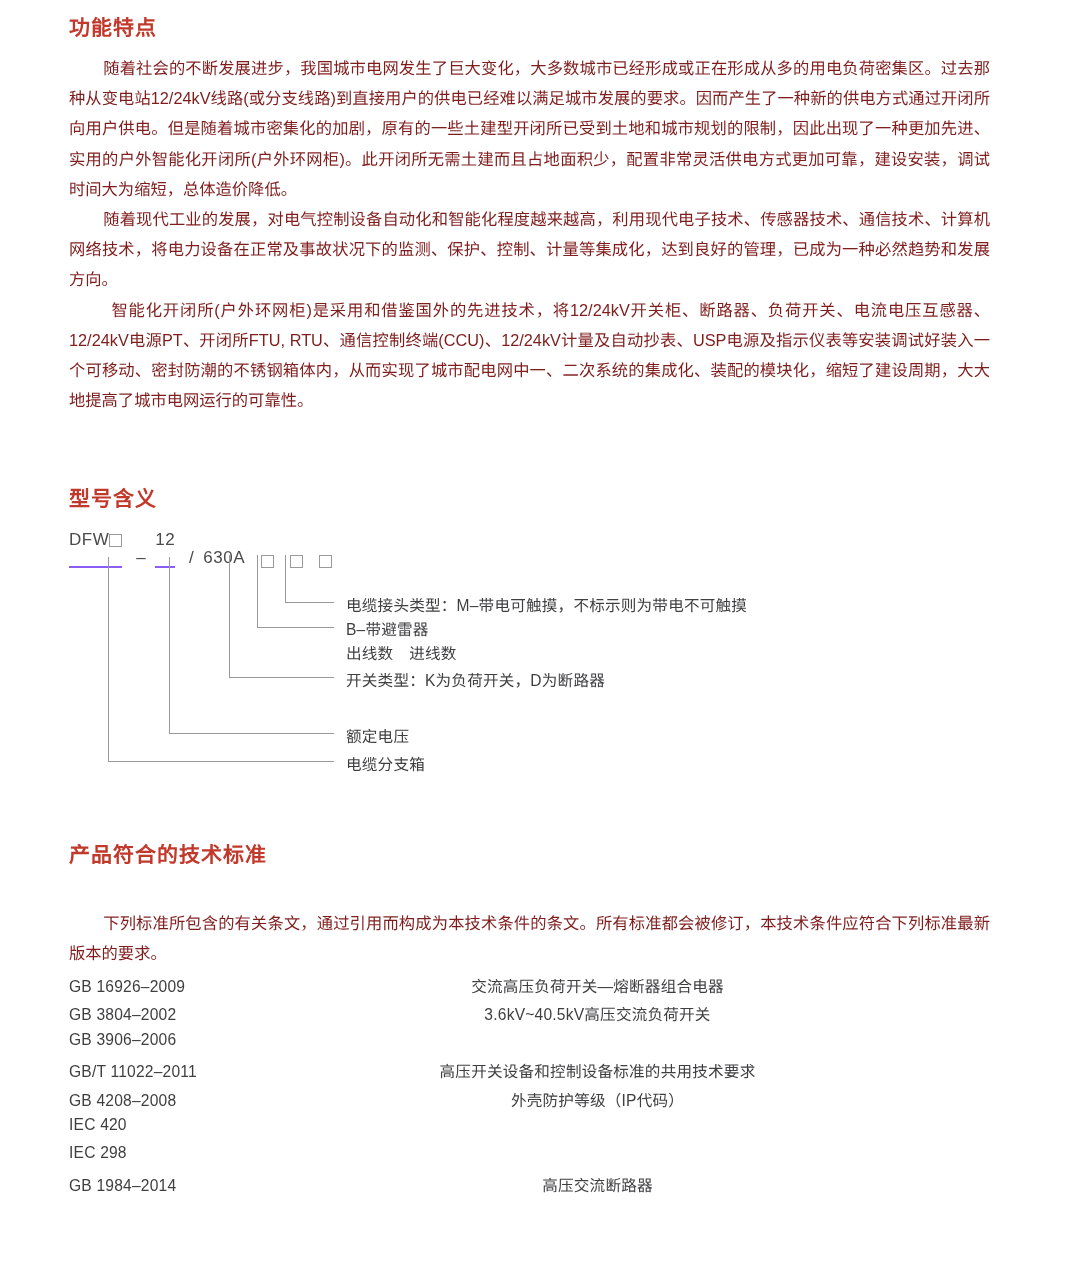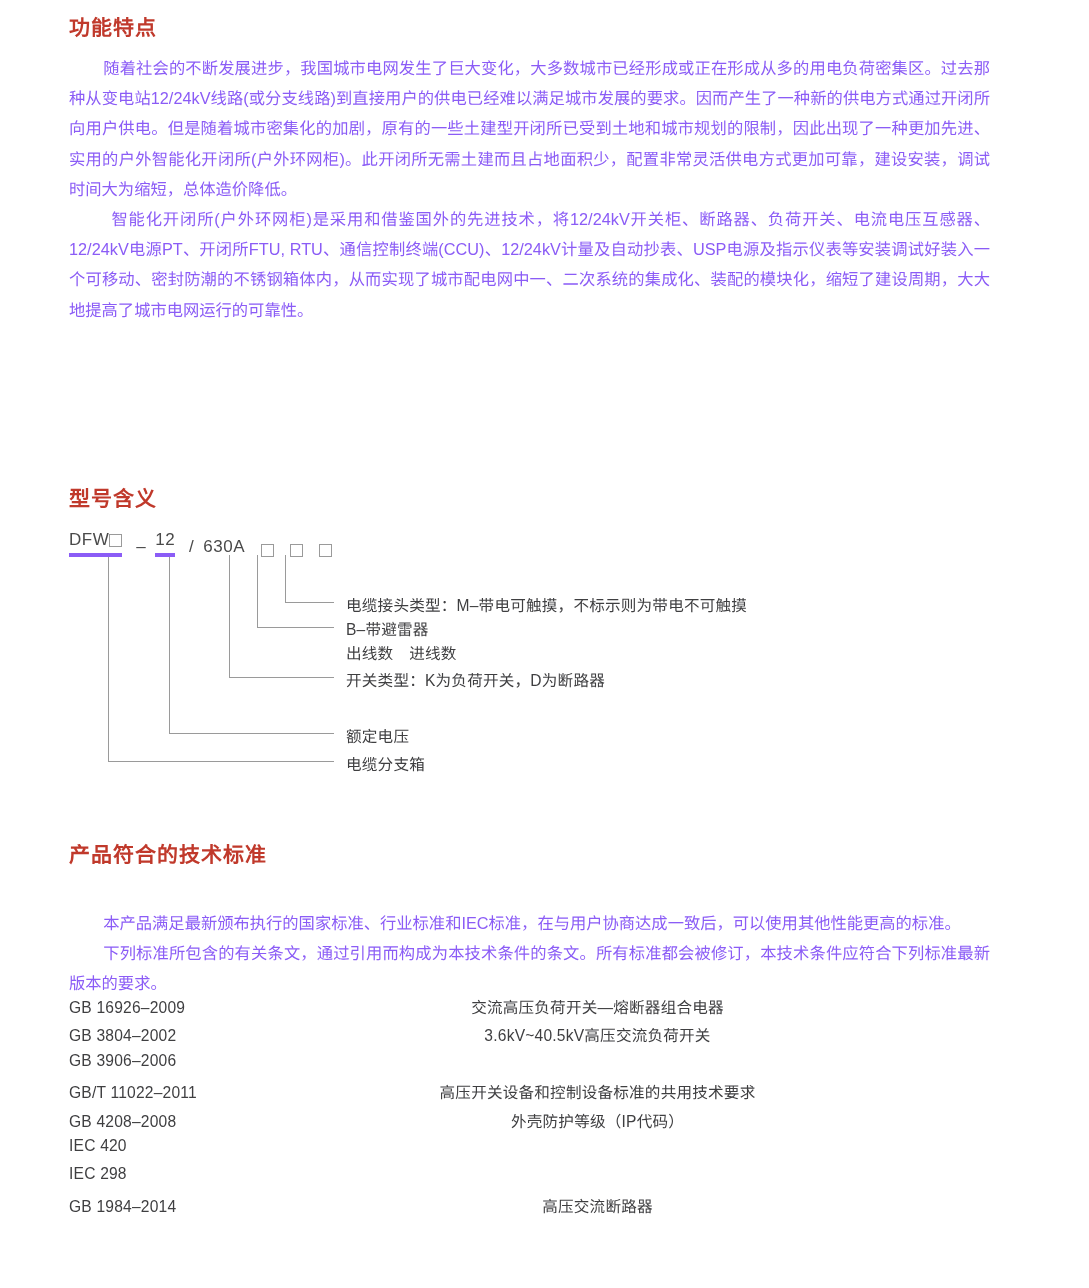--- a/index.html
+++ b/index.html
@@ -39,21 +39,21 @@
   .body-block {
     position: absolute;
     left: 69px;
     width: 921px;
   }
   .para {
     font-size: 16.3px;
     line-height: 30.2px;
     text-align: justify;
     text-justify: inter-ideograph;
-    color: #8b5cf6;
+    color: #7f1d1d;
     margin: 0;
     text-indent: 2.1em;
   }
   .para.indent-wide {
     text-indent: 2.6em;
   }
 
   
   .model-diagram {
     position: absolute;
@@ -71,22 +71,22 @@
     font-size: 17px;
     color: #4a4a4a;
     letter-spacing: 0.5px;
     white-space: nowrap;
   }
   .code-seg {
     display: inline-flex;
     align-items: center;
   }
   .code-underline {
-    border-bottom: 4px solid #8b5cf6;
-    padding-bottom: 3px;
+    border-bottom: 2px solid #8b5cf6;
+    padding-bottom: 16px;
   }
   .sq {
     display: inline-block;
     width: 13px;
     height: 13px;
     border: 1px solid #9a9a9a;
     box-sizing: border-box;
     vertical-align: middle;
   }
   .gap-sm { display: inline-block; width: 9px; }
@@ -111,21 +111,21 @@
     letter-spacing: 0.2px;
   }
   .leader-label.sub {
     letter-spacing: 0.2px;
   }
 
   
   .std-list {
     position: absolute;
     left: 69px;
-    top: 995px;
+    top: 974px;
     width: 920px;
   }
   .std-row {
     display: flex;
     align-items: baseline;
     height: 28.4px;
     font-size: 15.6px;
     color: #3f3f41;
   }
   .std-code {
@@ -141,20 +141,21 @@
 </style>
 </head>
 <body>
 
 <div class="page">
 
   <div class="section-heading" style="top:11px;">功能特点</div>
 
   <div class="body-block" style="top:53px;">
     <p class="para">随着社会的不断发展进步，我国城市电网发生了巨大变化，大多数城市已经形成或正在形成从多的用电负荷密集区。过去那种从变电站12/24kV线路(或分支线路)到直接用户的供电已经难以满足城市发展的要求。因而产生了一种新的供电方式通过开闭所向用户供电。但是随着城市密集化的加剧，原有的一些土建型开闭所已受到土地和城市规划的限制，因此出现了一种更加先进、实用的户外智能化开闭所(户外环网柜)。此开闭所无需土建而且占地面积少，配置非常灵活供电方式更加可靠，建设安装，调试时间大为缩短，总体造价降低。</p>
+    <p class="para">随着现代工业的发展，对电气控制设备自动化和智能化程度越来越高，利用现代电子技术、传感器技术、通信技术、计算机网络技术，将电力设备在正常及事故状况下的监测、保护、控制、计量等集成化，达到良好的管理，已成为一种必然趋势和发展方向。</p>
     <p class="para indent-wide">智能化开闭所(户外环网柜)是采用和借鉴国外的先进技术，将12/24kV开关柜、断路器、负荷开关、电流电压互感器、12/24kV电源PT、开闭所FTU, RTU、通信控制终端(CCU)、12/24kV计量及自动抄表、USP电源及指示仪表等安装调试好装入一个可移动、密封防潮的不锈钢箱体内，从而实现了城市配电网中一、二次系统的集成化、装配的模块化，缩短了建设周期，大大地提高了城市电网运行的可靠性。</p>
   </div>
 
   <div class="section-heading" style="top:482px;">型号含义</div>
 
   <div class="model-diagram">
 
     <div class="code-line">
       <span class="code-seg code-underline">
         <span>DFW</span>
@@ -195,21 +196,20 @@
     <div class="leader-label" style="left:277px; top:87px;">B–带避雷器</div>
     <div class="leader-label sub" style="left:277px; top:111px;">出线数　进线数</div>
     <div class="leader-label" style="left:277px; top:138px;">开关类型：K为负荷开关，D为断路器</div>
     <div class="leader-label" style="left:277px; top:194px;">额定电压</div>
     <div class="leader-label" style="left:277px; top:222px;text-align:right;">电缆分支箱</div>
   </div>
 
   <div class="section-heading" style="top:838px;">产品符合的技术标准</div>
 
   <div class="body-block" style="top:908px;">
-    <p class="para">本产品满足最新颁布执行的国家标准、行业标准和IEC标准，在与用户协商达成一致后，可以使用其他性能更高的标准。</p>
     <p class="para">下列标准所包含的有关条文，通过引用而构成为本技术条件的条文。所有标准都会被修订，本技术条件应符合下列标准最新版本的要求。</p>
   </div>
 
   <div class="std-list">
     <div class="std-row">
       <span class="std-code">GB 16926–2009</span>
       <span class="std-desc">交流高压负荷开关—熔断器组合电器</span>
     </div>
     <div class="std-row">
       <span class="std-code">GB 3804–2002</span>

